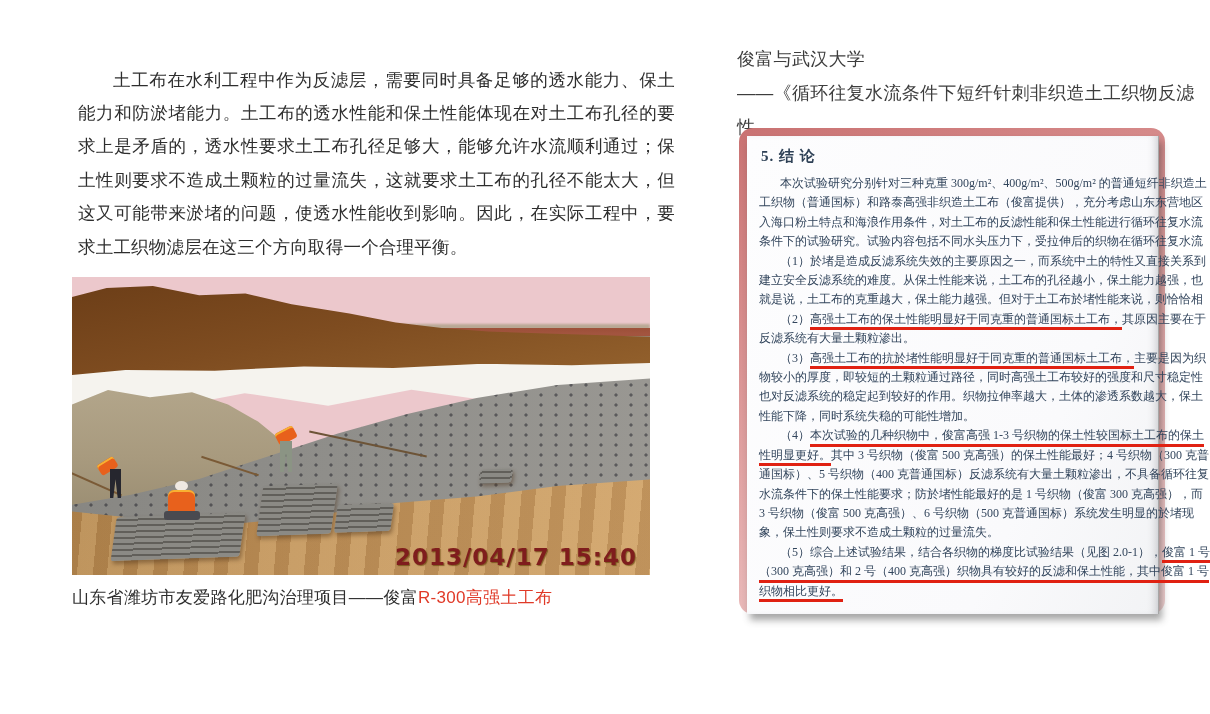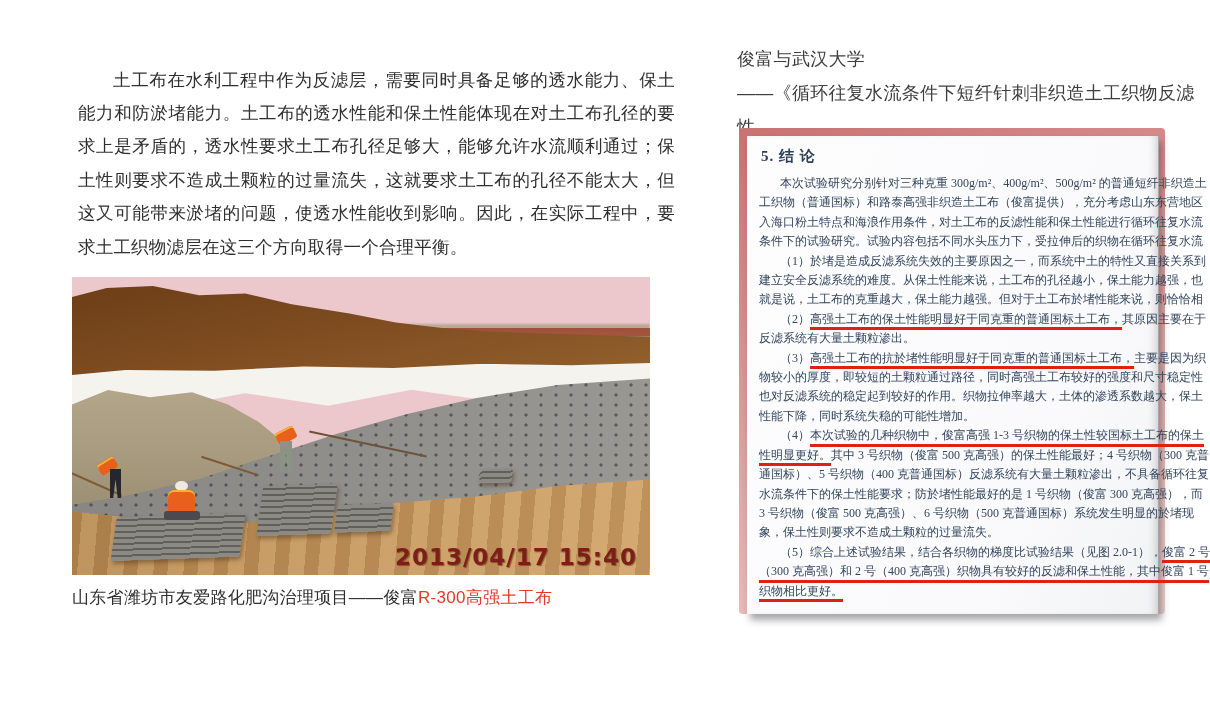--- a/index.html
+++ b/index.html
@@ -69,21 +69,21 @@
   .caption{position:absolute;left:72px;top:586px;width:578px;text-align:left;
     font-size:17px;color:#2e2e2e;letter-spacing:.3px;}
   .caption .red{color:#e03a28;}
 
   
   .rc-heading{position:absolute;left:737px;top:42px;width:462px;
     font-size:18px;line-height:34px;color:#3d3d3d;letter-spacing:.3px;}
 
   .scan-wrap{position:absolute;left:739px;top:128px;width:426px;}
   .scan-frame{background:linear-gradient(158deg,#c97272 0%,#d68b8b 28%,#e3a9a9 58%,#f2d2d2 100%);
-    padding:8px 6px 0 8px;border-radius:4px;}
+    padding:8px 6px 0 8px;border-radius:14px;}
   .scan-page{background:linear-gradient(115deg,#fdfdfe 0%,#fafafc 70%,#f2f3f5 100%);
     padding:11px 10px 13px 12px;position:relative;
     border-right:1px solid #a6a6a6;
     box-shadow:inset -7px 0 9px -5px rgba(40,40,55,.22),3px 6px 7px rgba(60,60,60,.45);}
   .scan-title{font-family:"Liberation Serif",serif;font-weight:bold;font-size:15px;
     color:#2e4156;letter-spacing:1px;margin:0 0 8px 2px;}
   .scan-line{font-family:"Liberation Serif",serif;font-size:12px;line-height:19.4px;
     color:#32455c;white-space:nowrap;}
   .scan-line.indent{text-indent:21px;}
   .scan-line .ul{border-bottom:3px solid #e02112;padding-bottom:1.5px;}
@@ -152,21 +152,21 @@
             <div class="scan-line indent"><span>（3）</span><span class="ul">高强土工布的抗於堵性能明显好于同克重的普通国标土工布，</span><span>主要是因为织</span></div>
             <div class="scan-line"><span>物较小的厚度，即较短的土颗粒通过路径，同时高强土工布较好的强度和尺寸稳定性</span></div>
             <div class="scan-line"><span>也对反滤系统的稳定起到较好的作用。织物拉伸率越大，土体的渗透系数越大，保土</span></div>
             <div class="scan-line"><span>性能下降，同时系统失稳的可能性增加。</span></div>
             <div class="scan-line indent"><span>（4）</span><span class="ul">本次试验的几种织物中，俊富高强 1-3 号织物的保土性较国标土工布的保土</span></div>
             <div class="scan-line"><span class="ul">性明显更好。</span><span>其中 3 号织物（俊富 500 克高强）的保土性能最好；4 号织物（300 克普</span></div>
             <div class="scan-line"><span>通国标）、5 号织物（400 克普通国标）反滤系统有大量土颗粒渗出，不具备循环往复</span></div>
             <div class="scan-line"><span>水流条件下的保土性能要求；防於堵性能最好的是 1 号织物（俊富 300 克高强），而</span></div>
             <div class="scan-line"><span>3 号织物（俊富 500 克高强）、6 号织物（500 克普通国标）系统发生明显的於堵现</span></div>
             <div class="scan-line"><span>象，保土性则要求不造成土颗粒的过量流失。</span></div>
-            <div class="scan-line indent"><span>（5）综合上述试验结果，结合各织物的梯度比试验结果（见图 2.0-1），</span><span class="ul">俊富 2 号</span></div>
+            <div class="scan-line indent"><span>（5）综合上述试验结果，结合各织物的梯度比试验结果（见图 2.0-1），</span><span class="ul">俊富 1 号</span></div>
             <div class="scan-line"><span class="ul">（300 克高强）和 2 号（400 克高强）织物具有较好的反滤和保土性能，其中俊富 1 号</span></div>
             <div class="scan-line"><span class="ul">织物相比更好。</span></div>
           </div>
       </div>
     </div>
   </div>
 
 </div>
 
 </body></html>

